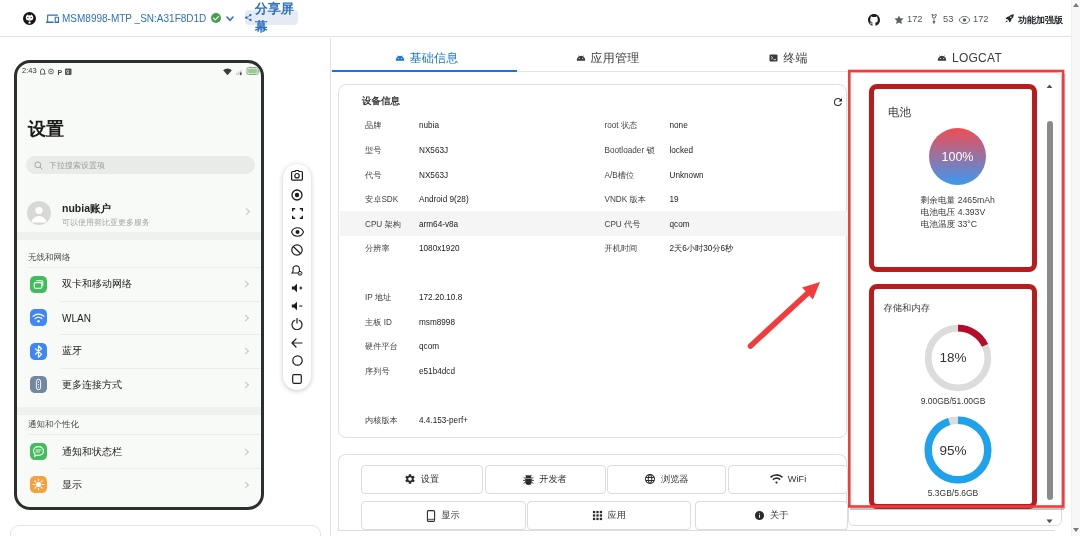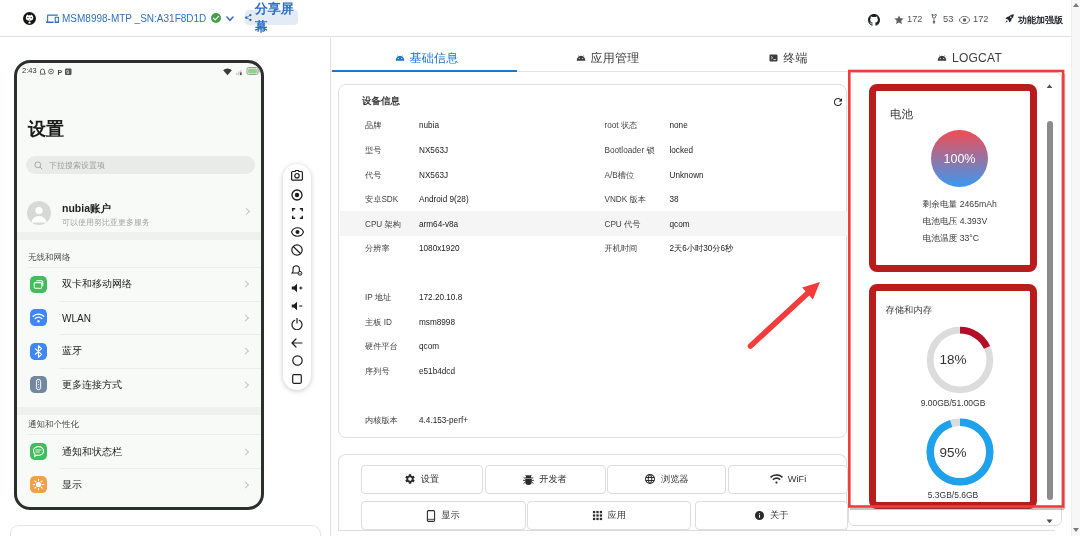--- a/index.html
+++ b/index.html
@@ -57,28 +57,28 @@
 .irow .v2{position:absolute;left:329.5px;top:50%;transform:translateY(-50%);color:#222}
 
 #btncard{position:absolute;left:338px;top:454px;width:509px;height:77px;background:#fff;
   border:1px solid #e0e0e0;border-radius:8px 8px 0 0;border-bottom:none}
 .abtn{position:absolute;height:29px;background:#fff;border:1px solid #dcdcdc;border-radius:4px;
   display:flex;align-items:center;justify-content:center;gap:5px;font-size:9.2px;color:#333}
 #bottomline{position:absolute;left:339px;top:530px;width:716px;height:1px;background:#ddd}
 
 #rpanel{position:absolute;left:848px;top:72px;width:214px;height:454px;background:#fff;
   border:1px solid #dcdcdc;border-radius:6px}
-.rcard{position:absolute;left:20px;width:168px;background:#fff;border:7px solid #b91c1c;border-radius:8px}
+.rcard{position:absolute;left:20px;width:168px;background:#fff;border:5px solid #b91c1c;border-radius:8px}
 #batcard{top:11px;height:188px}
 #stocard{top:211px;height:225px}
 .rtitle{position:absolute;left:14px;top:14px;font-size:13px;color:#3a3a3a}
 #batcircle{position:absolute;left:55px;top:39px;width:57px;height:57px;border-radius:50%;
   background:linear-gradient(180deg,#ee4e56 2%,#3f97ee 98%);
   display:flex;align-items:center;justify-content:center;color:#fff;font-size:12.5px}
-#batinfo{position:absolute;left:46.5px;top:105px;font-size:8.7px;color:#3a3a3a;line-height:17px;white-space:nowrap}
+#batinfo{position:absolute;left:46.5px;top:105px;font-size:8.7px;color:#3a3a3a;line-height:12px;white-space:nowrap}
 .dlabel{position:absolute;width:100%;text-align:center;font-size:8.5px;color:#333}
 .dpct{position:absolute;width:100%;text-align:center;font-size:13.5px;color:#333}
 
 #ithumb{position:absolute;left:1046.5px;top:121px;width:6px;height:379px;background:#8b8b8b;border-radius:3px}
 
 #pagesb{position:absolute;left:1071px;top:0;width:9px;height:536px;background:#f7f7f7;border-left:1px solid #efefef}
 
 #anno{position:absolute;left:0;top:0;width:1080px;height:536px;pointer-events:none}
 </style>
 </head>
@@ -357,21 +357,21 @@
   <div class="irow" style="top:77.3px">
       <span class="l1">代号</span>
       <span class="v1">NX563J</span>
       <span class="l2">A/B槽位</span>
       <span class="v2">Unknown</span>
     </div>
   <div class="irow" style="top:101.8px">
       <span class="l1">安卓SDK</span>
       <span class="v1">Android 9(28)</span>
       <span class="l2">VNDK 版本</span>
-      <span class="v2">38</span>
+      <span class="v2">19</span>
     </div>
   <div class="irow" style="top:126.4px;background:#f5f5f5">
       <span class="l1">CPU 架构</span>
       <span class="v1">arm64-v8a</span>
       <span class="l2">CPU 代号</span>
       <span class="v2">qcom</span>
     </div>
   <div class="irow" style="top:150.9px">
       <span class="l1">分辨率</span>
       <span class="v1">1080x1920</span>

